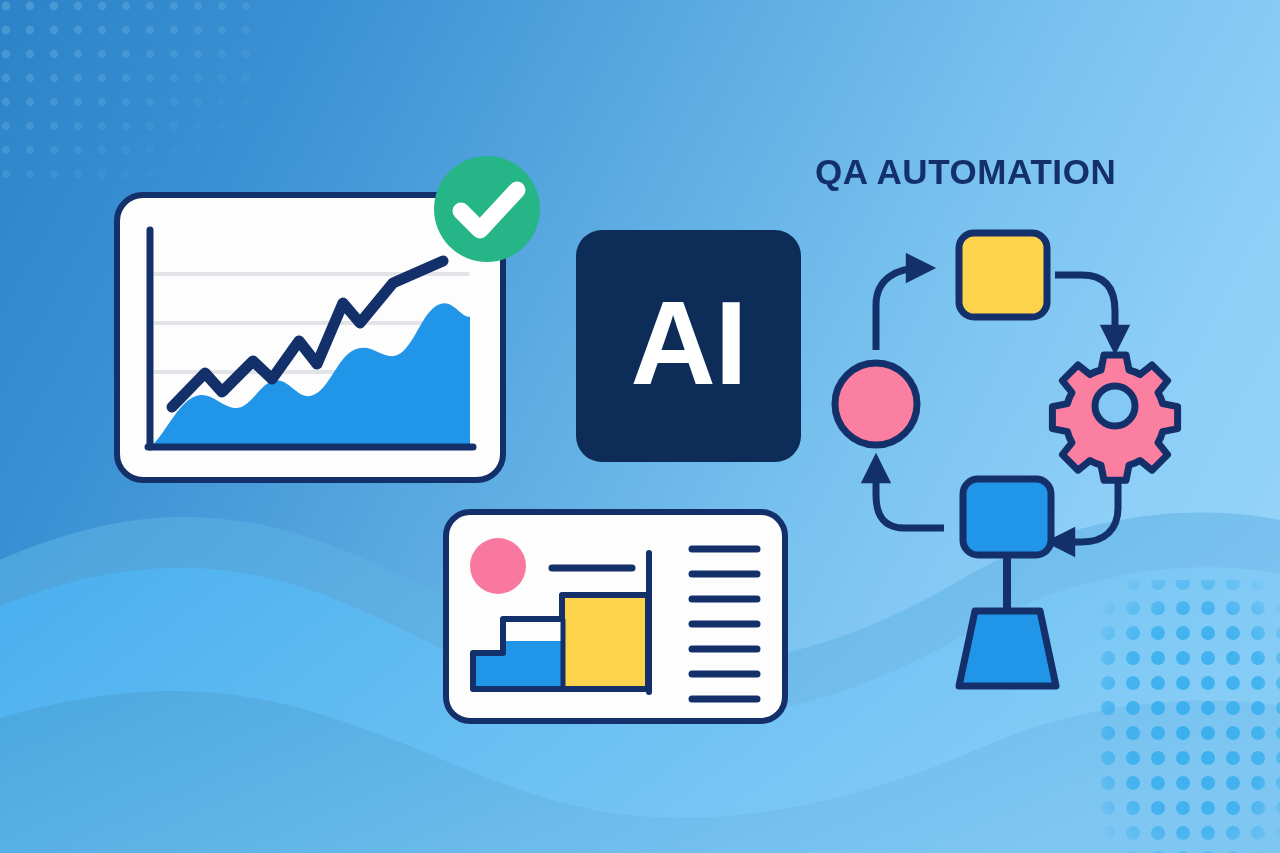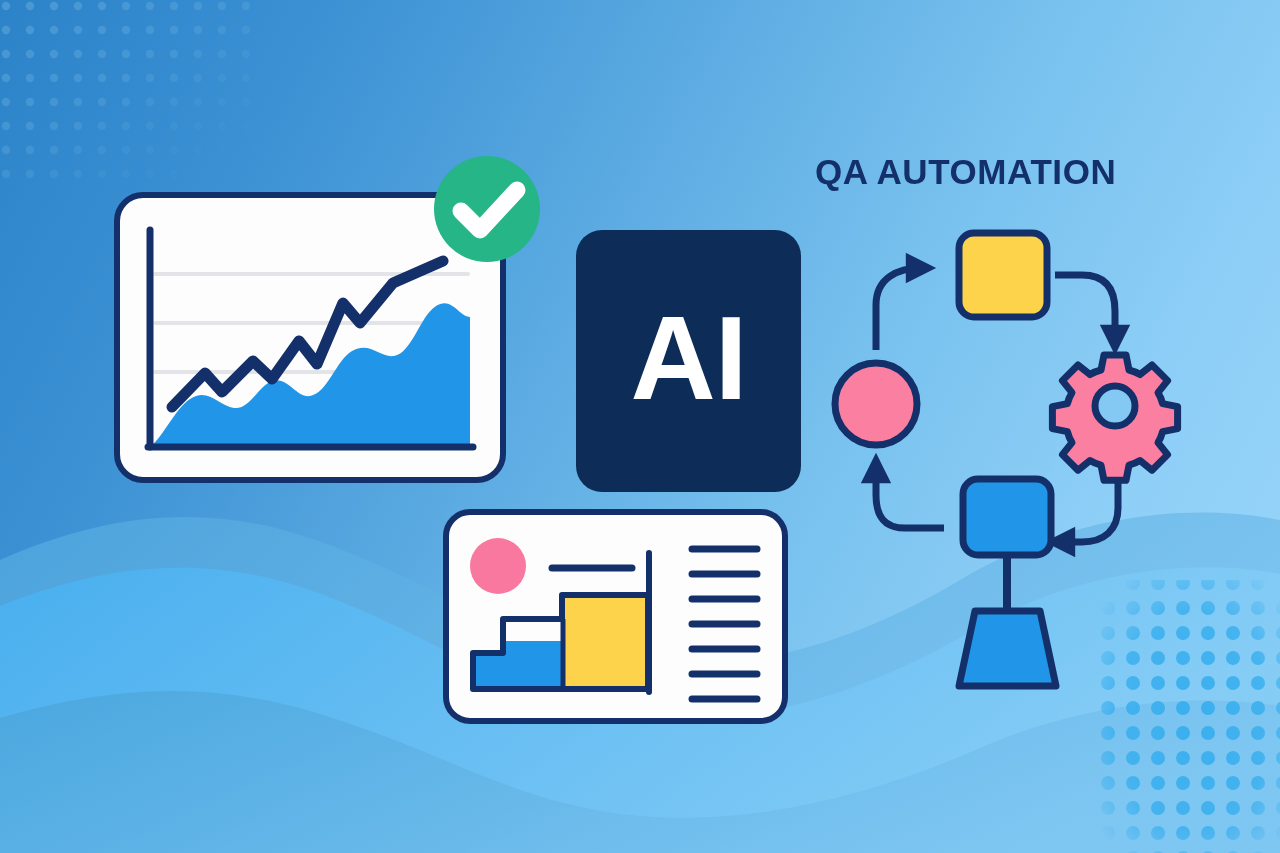--- a/index.html
+++ b/index.html
@@ -34,21 +34,21 @@
     color: #14306a;
     font-family: "Liberation Sans", sans-serif;
     white-space: nowrap;
     margin-top: 16px;
   }
   #ai-tile {
     position: absolute;
     left: 576px;
     top: 230px;
     width: 225px;
-    height: 262px;
+    height: 232px;
     background: #0d2d58;
     border-radius: 26px;
     text-align: center;
   }
   #ai-tile-label {
     position: absolute;
     inset: 0;
     display: flex;
     align-items: center;
     justify-content: center;

